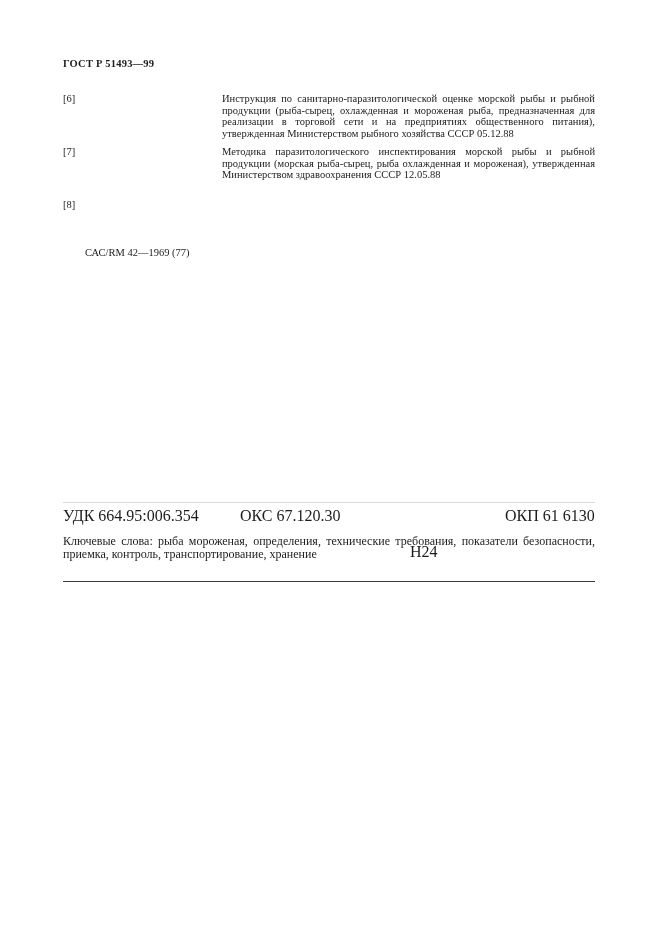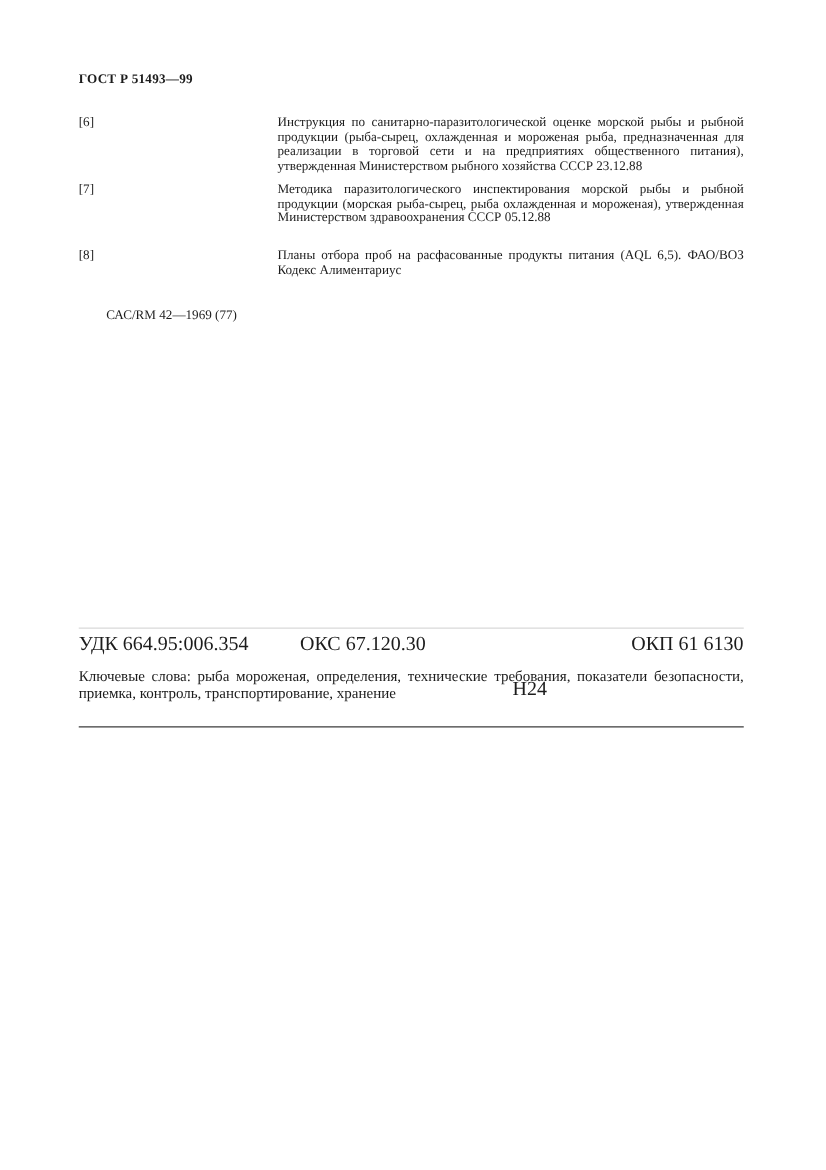--- a/index.html
+++ b/index.html
@@ -106,37 +106,36 @@
 
   <div class="doc-header">ГОСТ Р 51493—99</div>
 
   <div class="references">
 
     <div class="ref-row">
       <div class="ref-label-col">
         <span class="ref-label">[6]</span>
         <span class="ref-code"></span>
       </div>
-      <div class="ref-text">Инструкция по санитарно-паразитологической оценке морской рыбы и рыбной продукции (рыба-сырец, охлажденная и мороженая рыба, предназначенная для реализации в торговой сети и на предприятиях общественного питания), утвержденная Министерством рыбного хозяйства СССР 23.12.88</div>
+      <div class="ref-text">Инструкция по санитарно-паразитологической оценке морской рыбы и рыбной продукции (рыба-сырец, охлажденная и мороженая рыба, предназначенная для реализации в торговой сети и на предприятиях общественного питания), утвержденная Министерством рыбного хозяйства СССР 05.12.88</div>
     </div>
 
     <div class="ref-row">
       <div class="ref-label-col">
         <span class="ref-label">[7]</span>
         <span class="ref-code"></span>
       </div>
-      <div class="ref-text">Методика паразитологического инспектирования морской рыбы и рыбной продукции (морская рыба-сырец, рыба охлажденная и мороженая), утвержденная Министерством здравоохранения СССР 05.12.88</div>
+      <div class="ref-text">Методика паразитологического инспектирования морской рыбы и рыбной продукции (морская рыба-сырец, рыба охлажденная и мороженая), утвержденная Министерством здравоохранения СССР 12.05.88</div>
     </div>
 
     <div class="ref-row">
       <div class="ref-label-col">
         <span class="ref-label">[8]</span>
         <span class="ref-code">САС/RM 42—1969 (77)</span>
       </div>
-      <div class="ref-text">Планы отбора проб на расфасованные продукты питания (AQL 6,5). ФАО/ВОЗ Кодекс Алиментариус</div>
     </div>
 
   </div>
 
   <div class="spacer"></div>
 
   <div class="rule-top"></div>
 
   <div class="codes-row">
     <span class="code code-udk">УДК 664.95:006.354</span>

